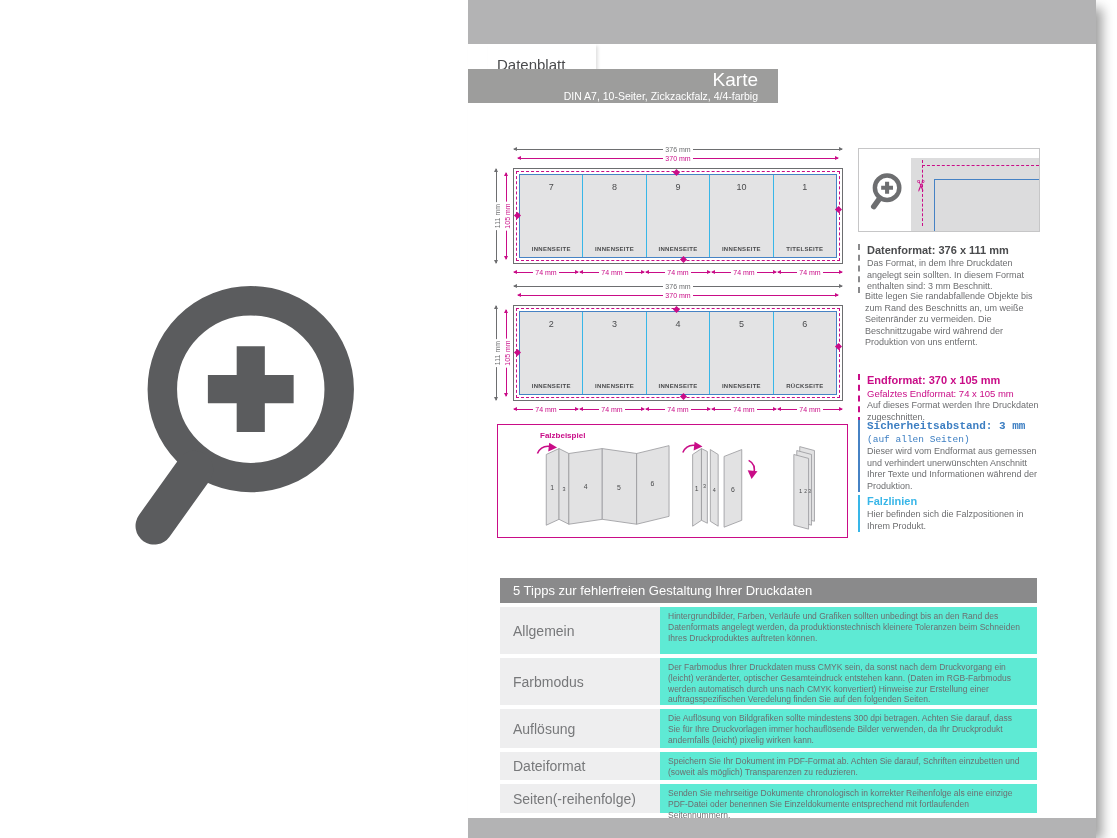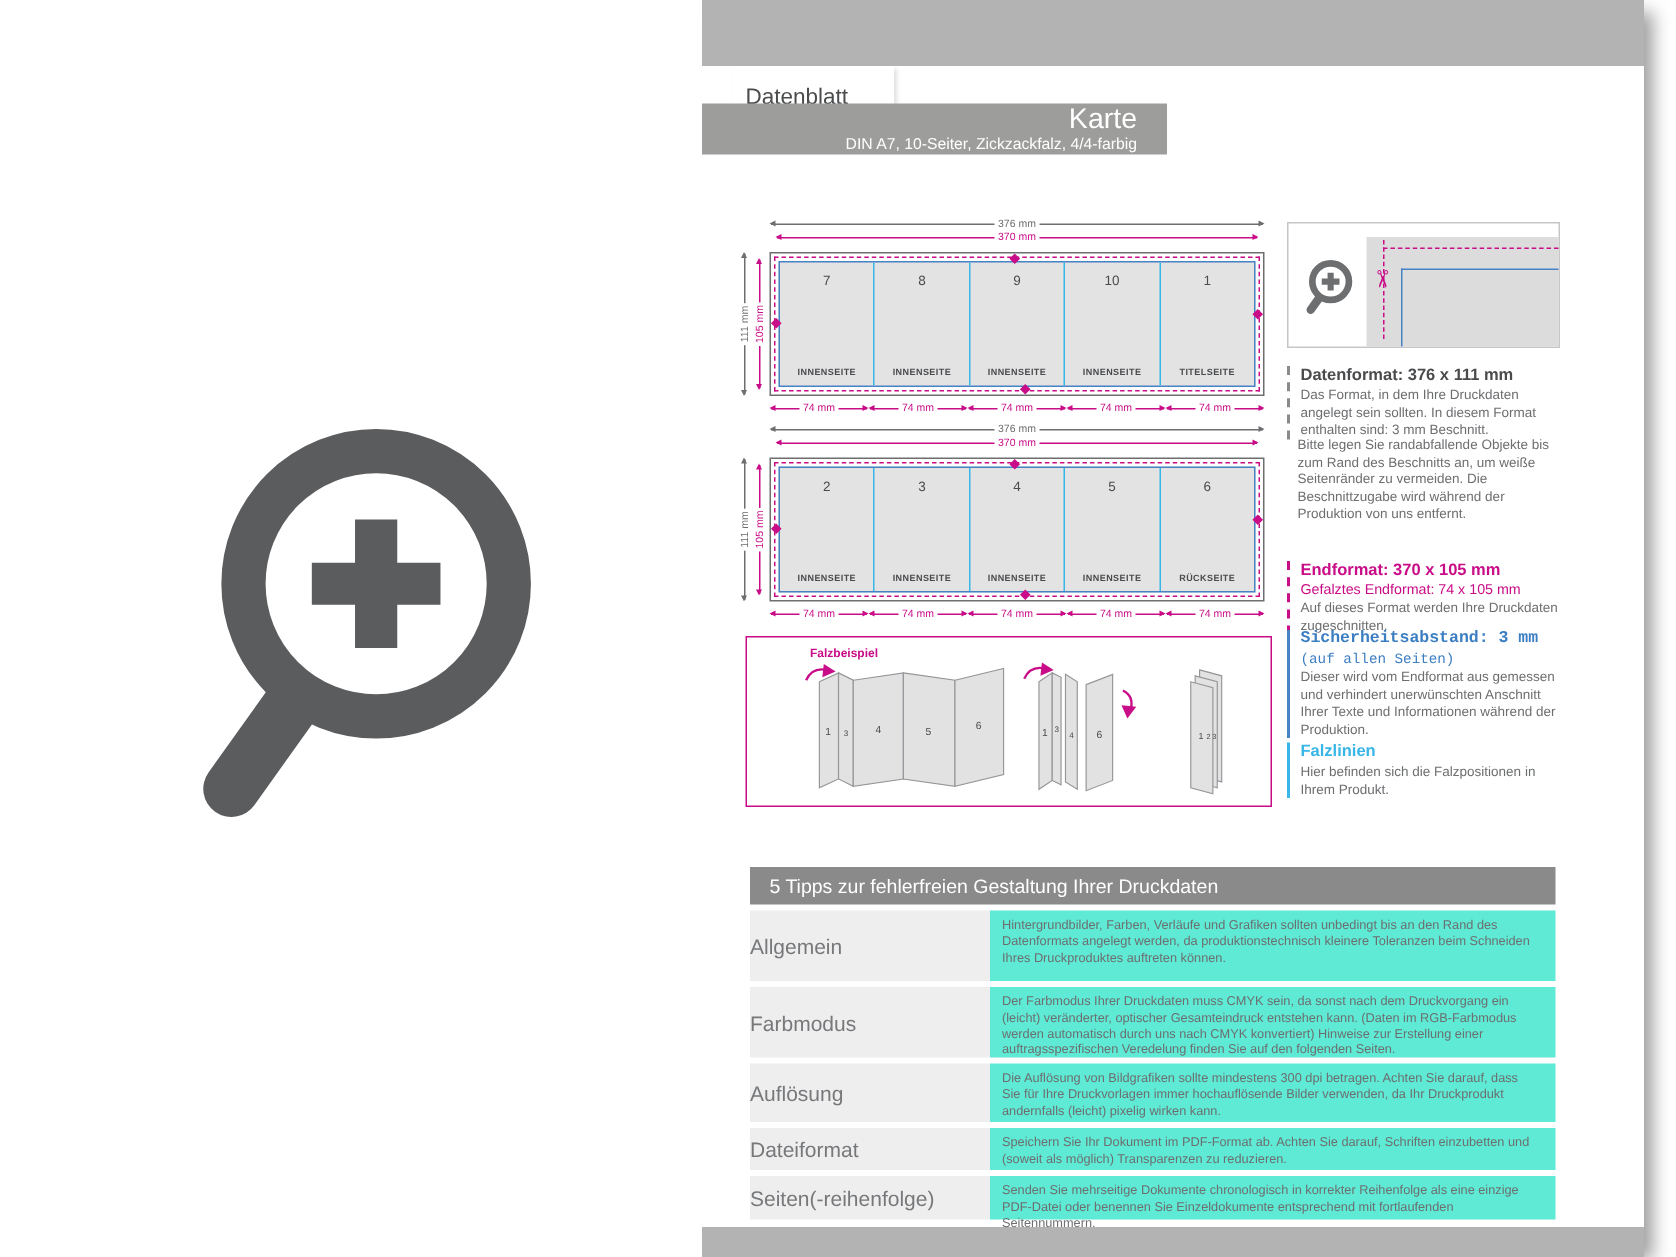--- a/index.html
+++ b/index.html
@@ -83,21 +83,21 @@
   .h-mag{color:#c90c87;}
   .h-blue{color:#3c7ec2;font-family:Liberation Mono, monospace;}
   .h-cyan{color:#38b6e8;}
 
   
   .tips-head{position:absolute;left:32px;top:578px;width:537px;height:25px;background:#8a8a8b;
              color:#fff;font-size:13px;display:flex;align-items:center;padding-left:13px;
              box-sizing:border-box;}
   .trow{position:absolute;left:32px;width:537px;display:flex;}
   .tlabel{width:160px;background:#eeeeef;color:#77787a;font-size:14px;display:flex;
-          align-items:center;box-sizing:border-box;flex-shrink:0;}
+          align-items:center;padding-left:13px;box-sizing:border-box;flex-shrink:0;}
   .tdesc{flex:1;background:#5eead4;color:#6d6e70;font-size:8.5px;line-height:10.8px;
          display:flex;align-items:flex-start;padding:4px 12px 4px 8px;box-sizing:border-box;}
 </style>
 </head>
 <body>
 
 <svg class="big-zoom" viewBox="0 0 100 107">
   <circle cx="57" cy="42" r="33" fill="none" stroke="#5b5c5e" stroke-width="11"></circle>
   <line x1="21" y1="93" x2="36" y2="72" stroke="#5b5c5e" stroke-width="14" stroke-linecap="round"></line>
   <path d="M57,26 V58 M41,42 H73" stroke="#5b5c5e" stroke-width="10.5" fill="none"></path>

